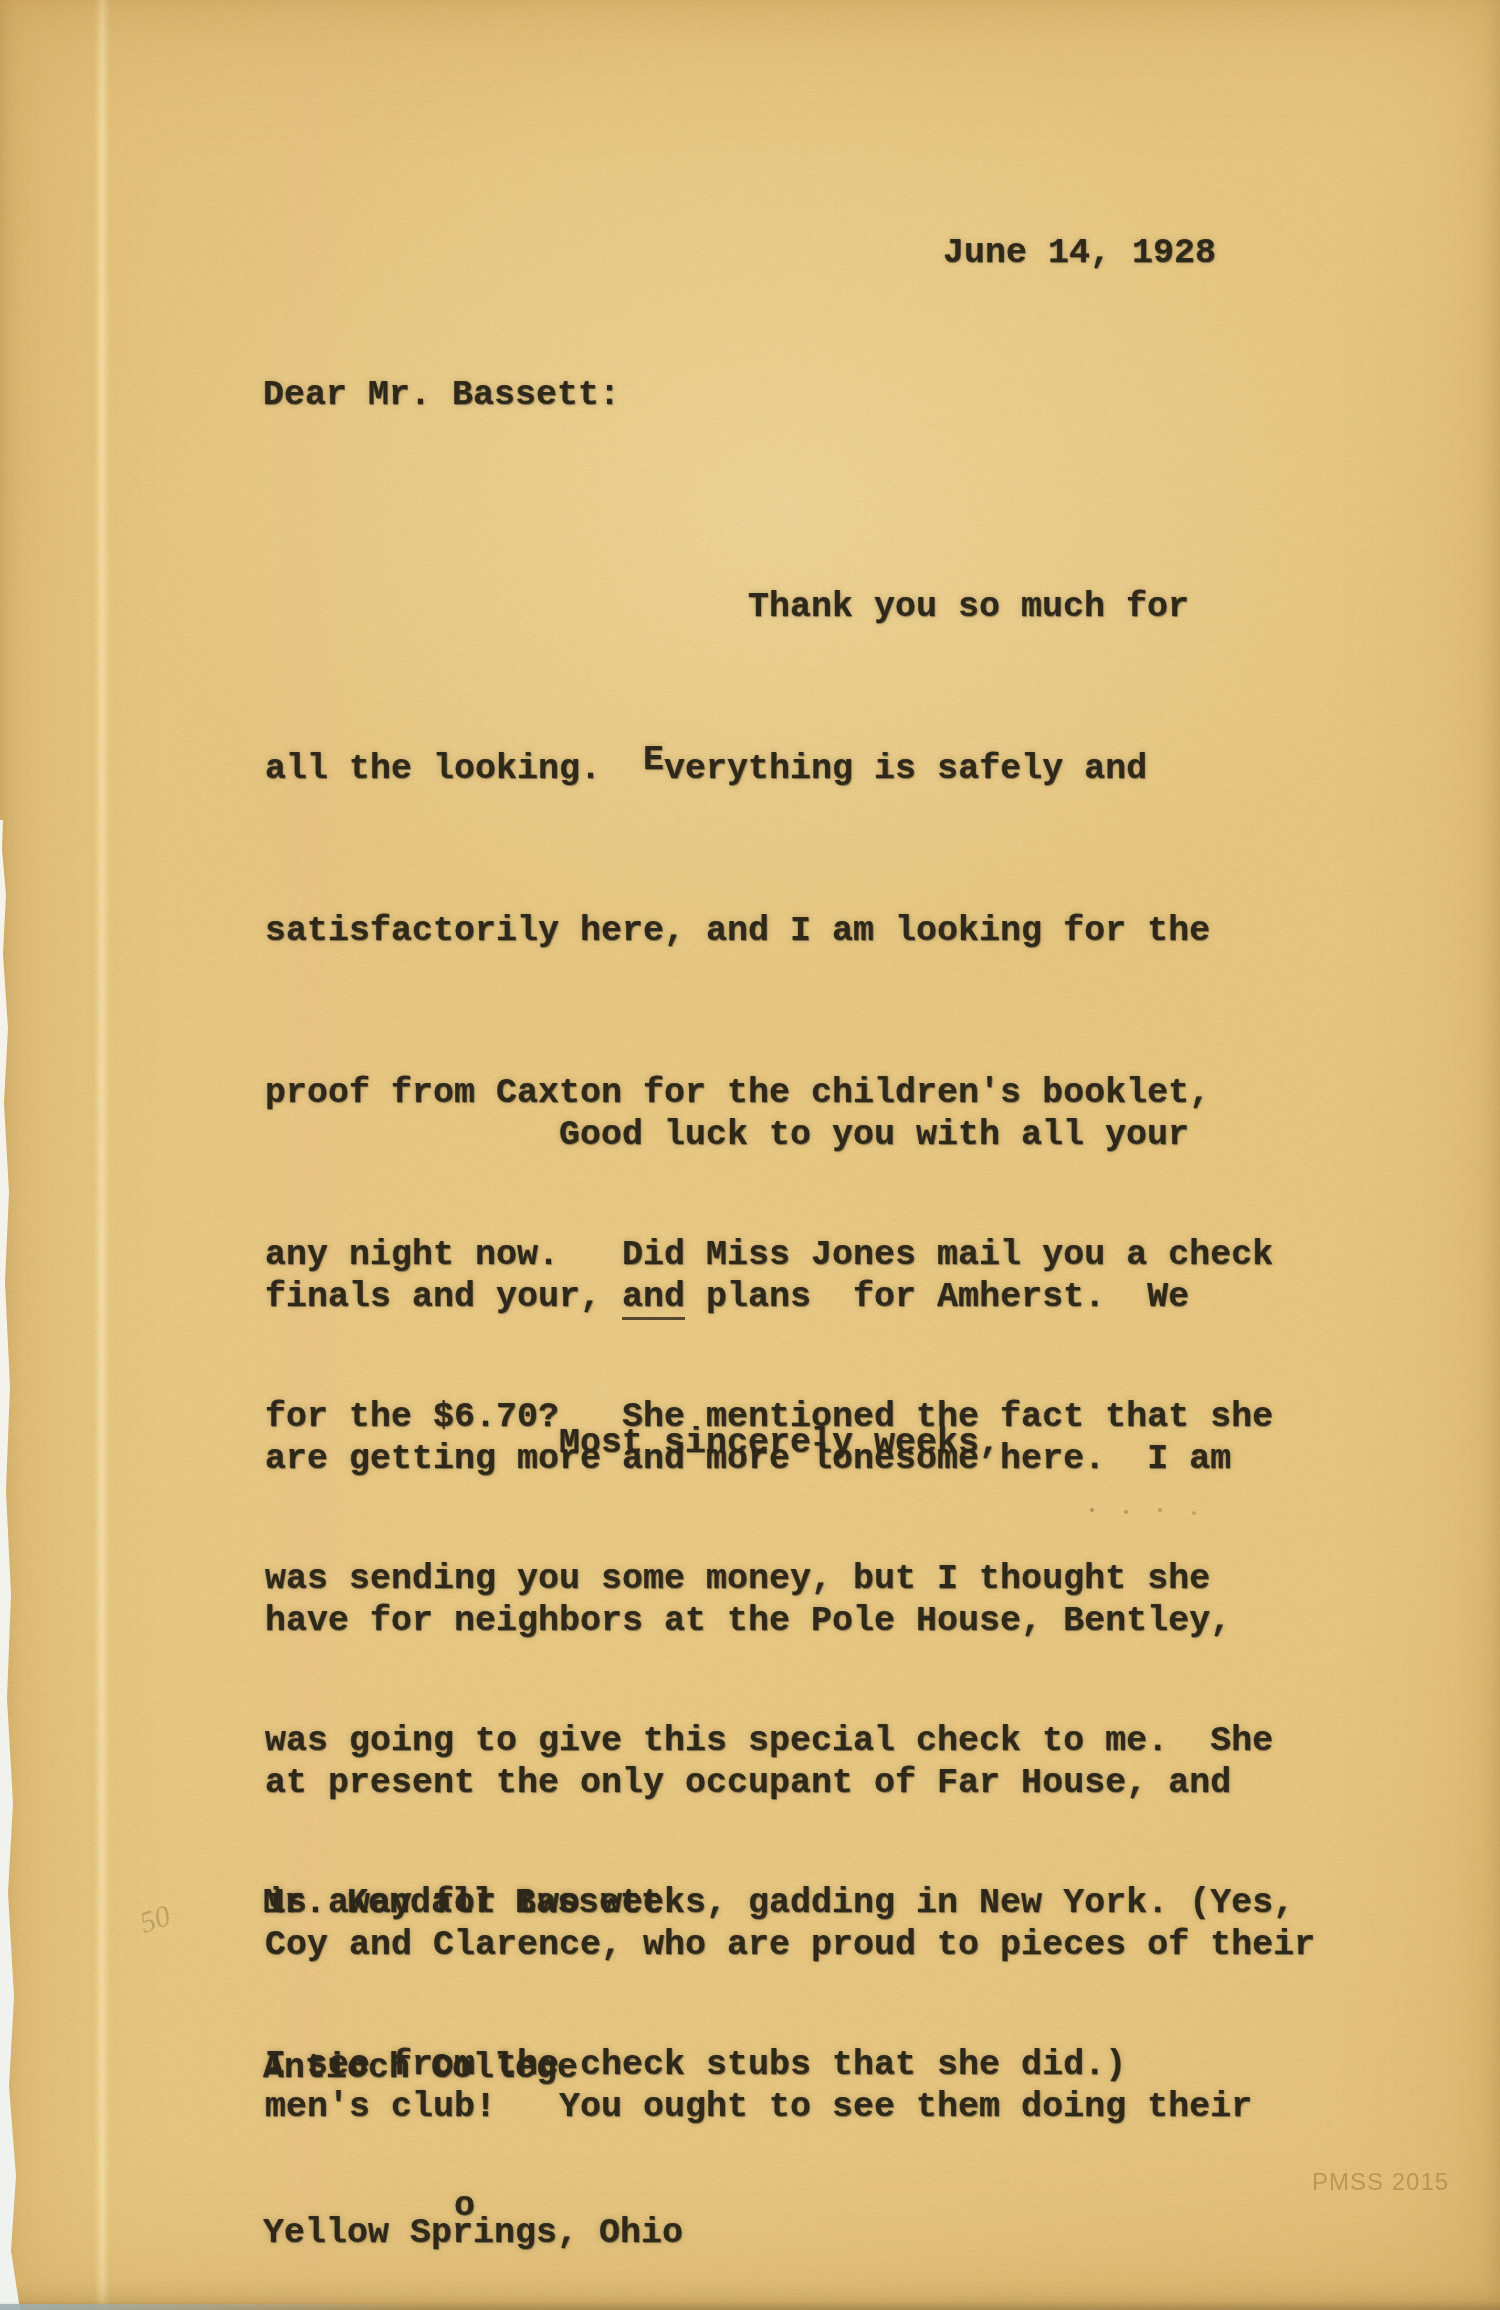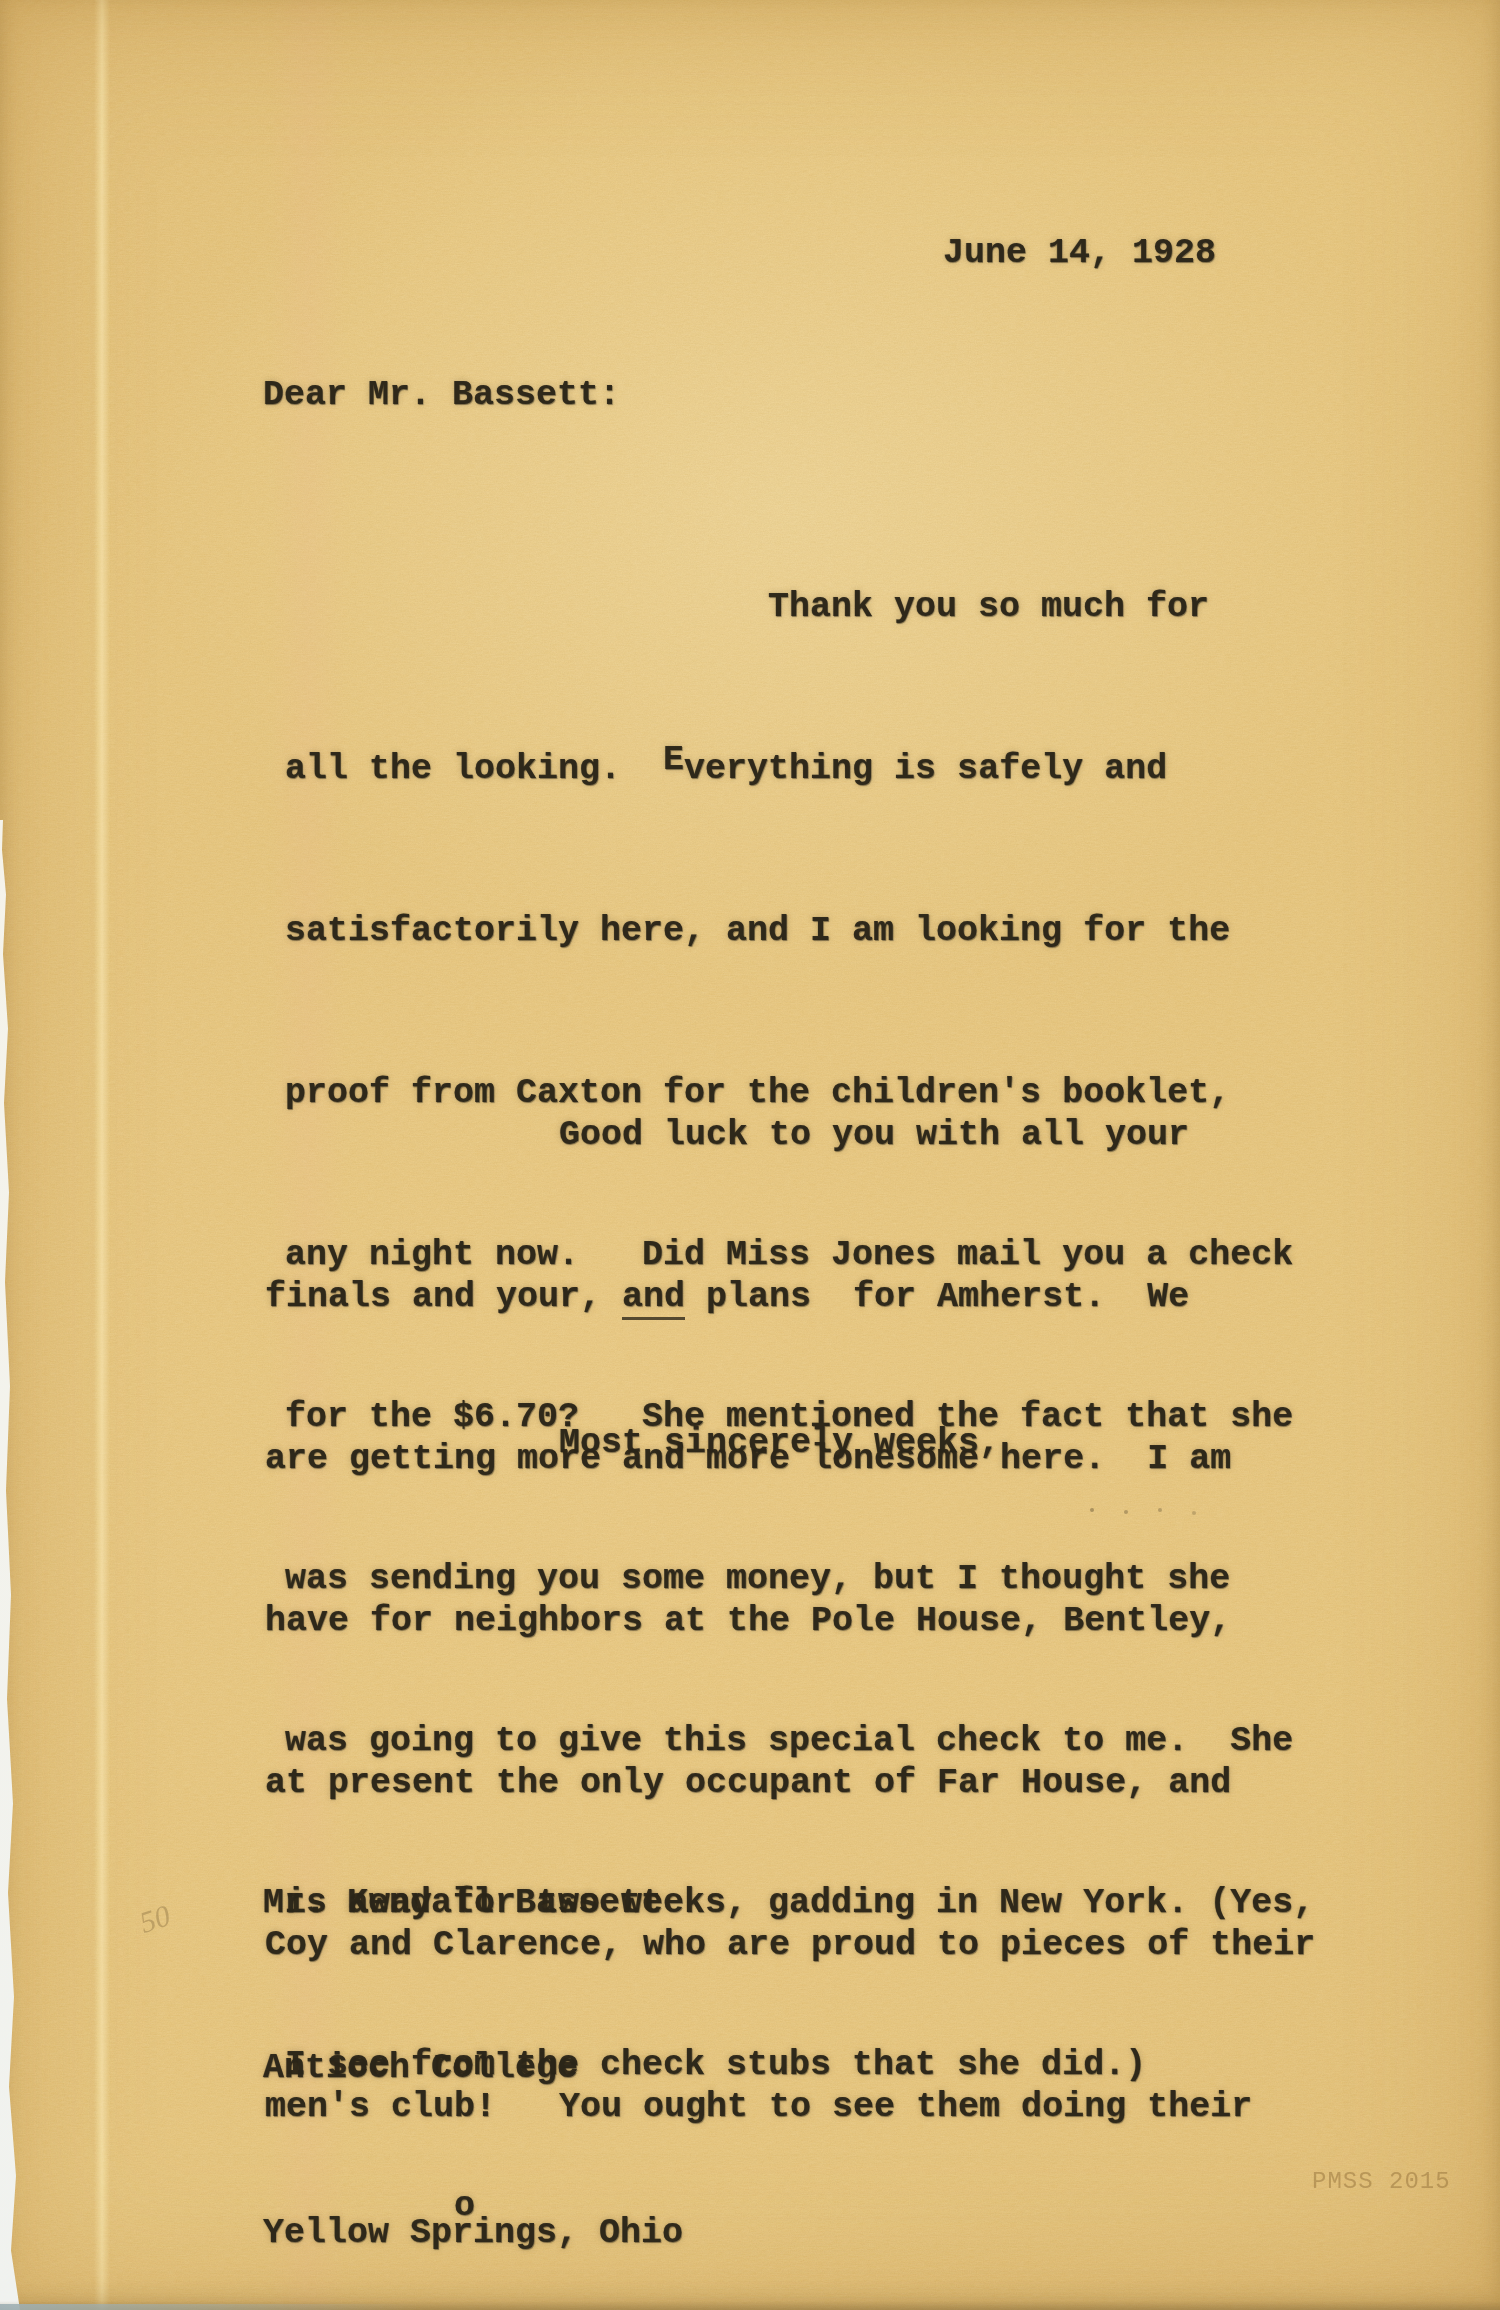--- a/index.html
+++ b/index.html
@@ -61,38 +61,38 @@
     text-shadow:
       0.6px 0.6px 0.9px rgba(43,37,24,0.50),
       -0.4px 0 0.7px rgba(43,37,24,0.32),
       0 0 6px rgba(86,70,38,0.28);
   }
   .line{white-space:pre;}
   .indent-23{padding-left:483px;}
   .indent-14{padding-left:294px;}
   .date-block{left:943px;top:226px;}
   .salutation-block{left:263px;top:368px;}
-  .para1-block{left:265px;top:472px;margin-left:20px;}
+  .para1-block{left:265px;top:472px;}
   .para2-block{left:265px;top:1000px;}
   .closing-block{left:559px;top:1416px;}
   .address-block{left:263px;top:1766px;line-height:55px;}
   .raised{position:relative;top:-9px;}
   .above-char{position:relative;display:inline-block;width:0;top:-27px;left:2px;}
   .underlined{border-bottom:3px solid rgba(43,37,24,0.78);}
   .pencil-mark{
     position:absolute;left:140px;top:1902px;
     font-family:"Liberation Serif","DejaVu Serif",serif;
     font-style:italic;font-size:30px;
     color:rgba(128,103,58,0.38);
     transform:rotate(-18deg);
     white-space:pre;
   }
   .watermark{
     position:absolute;left:1312px;top:2168px;
-    font-family:Liberation Mono, monospace;
+    font-family:Liberation Sans, sans-serif;
     font-size:24px;letter-spacing:1px;
     color:rgba(150,115,60,0.52);
     white-space:pre;
   }
   .ink-specks{
     position:absolute;left:1090px;top:1508px;width:4px;height:4px;border-radius:50%;
     background:rgba(60,50,30,0.35);
     box-shadow:34px 2px 0 rgba(60,50,30,0.30), 68px 0 0 rgba(60,50,30,0.28), 102px 3px 0 rgba(60,50,30,0.22);
   }
 </style>

